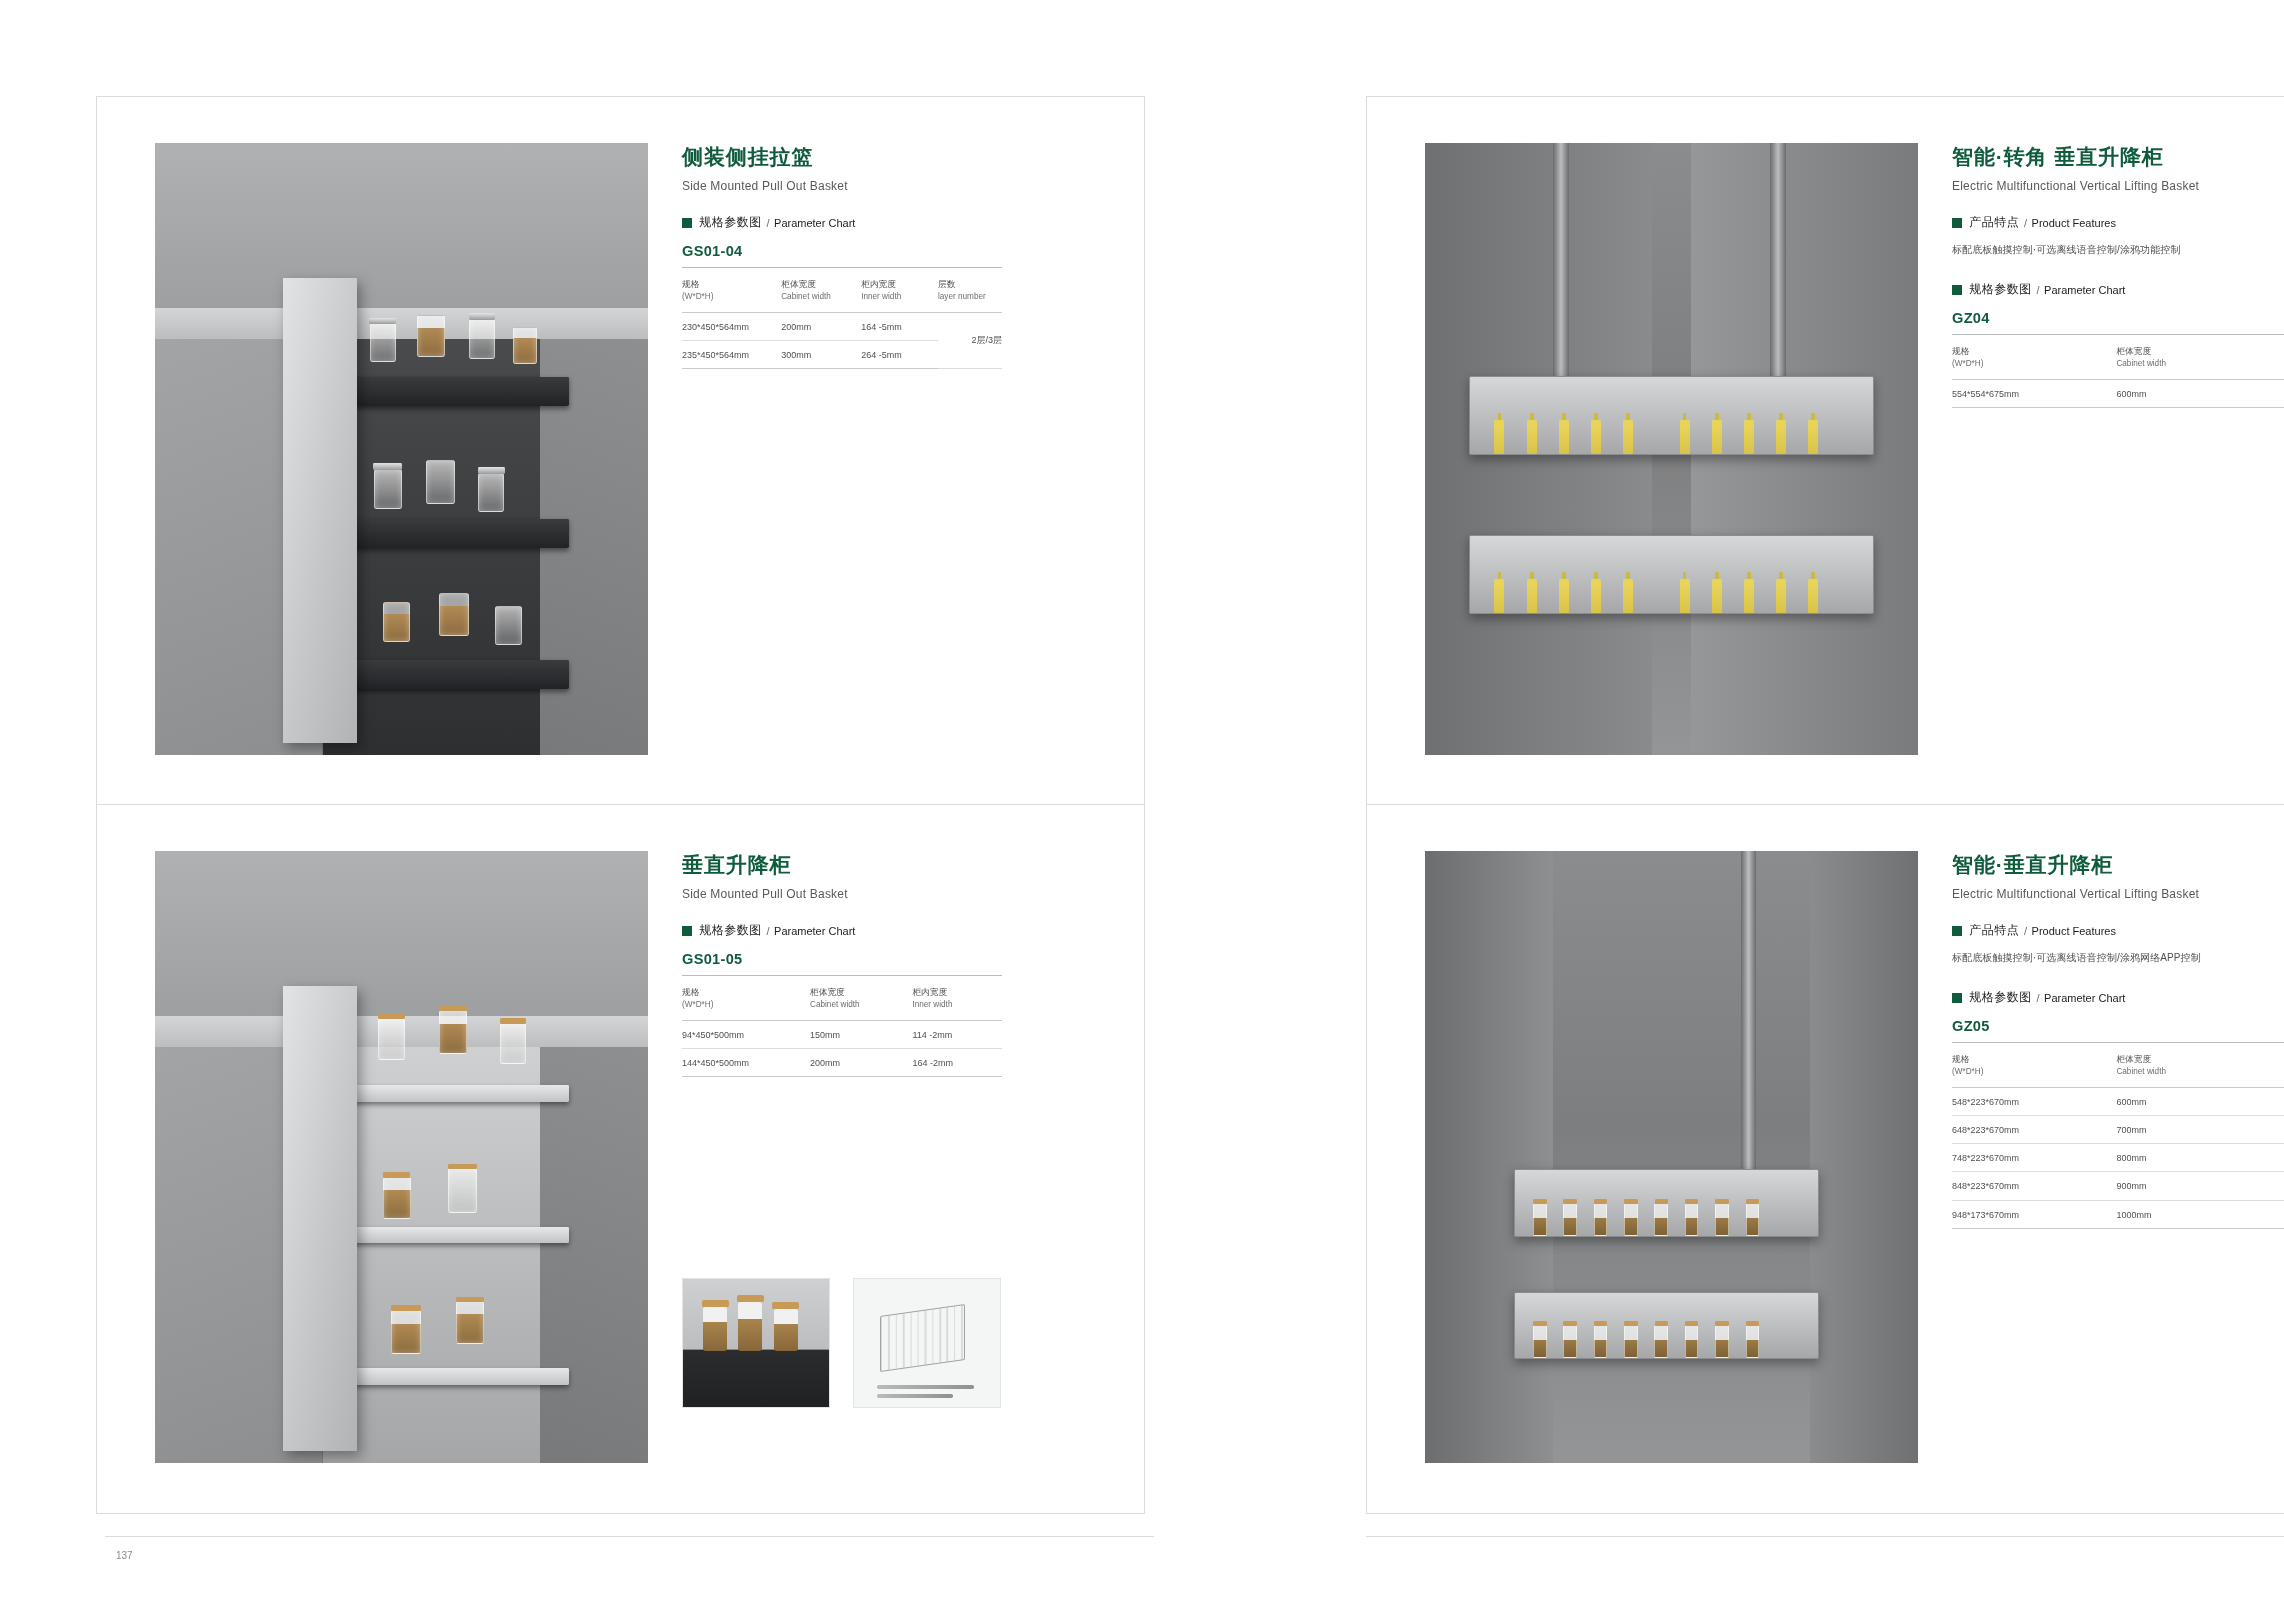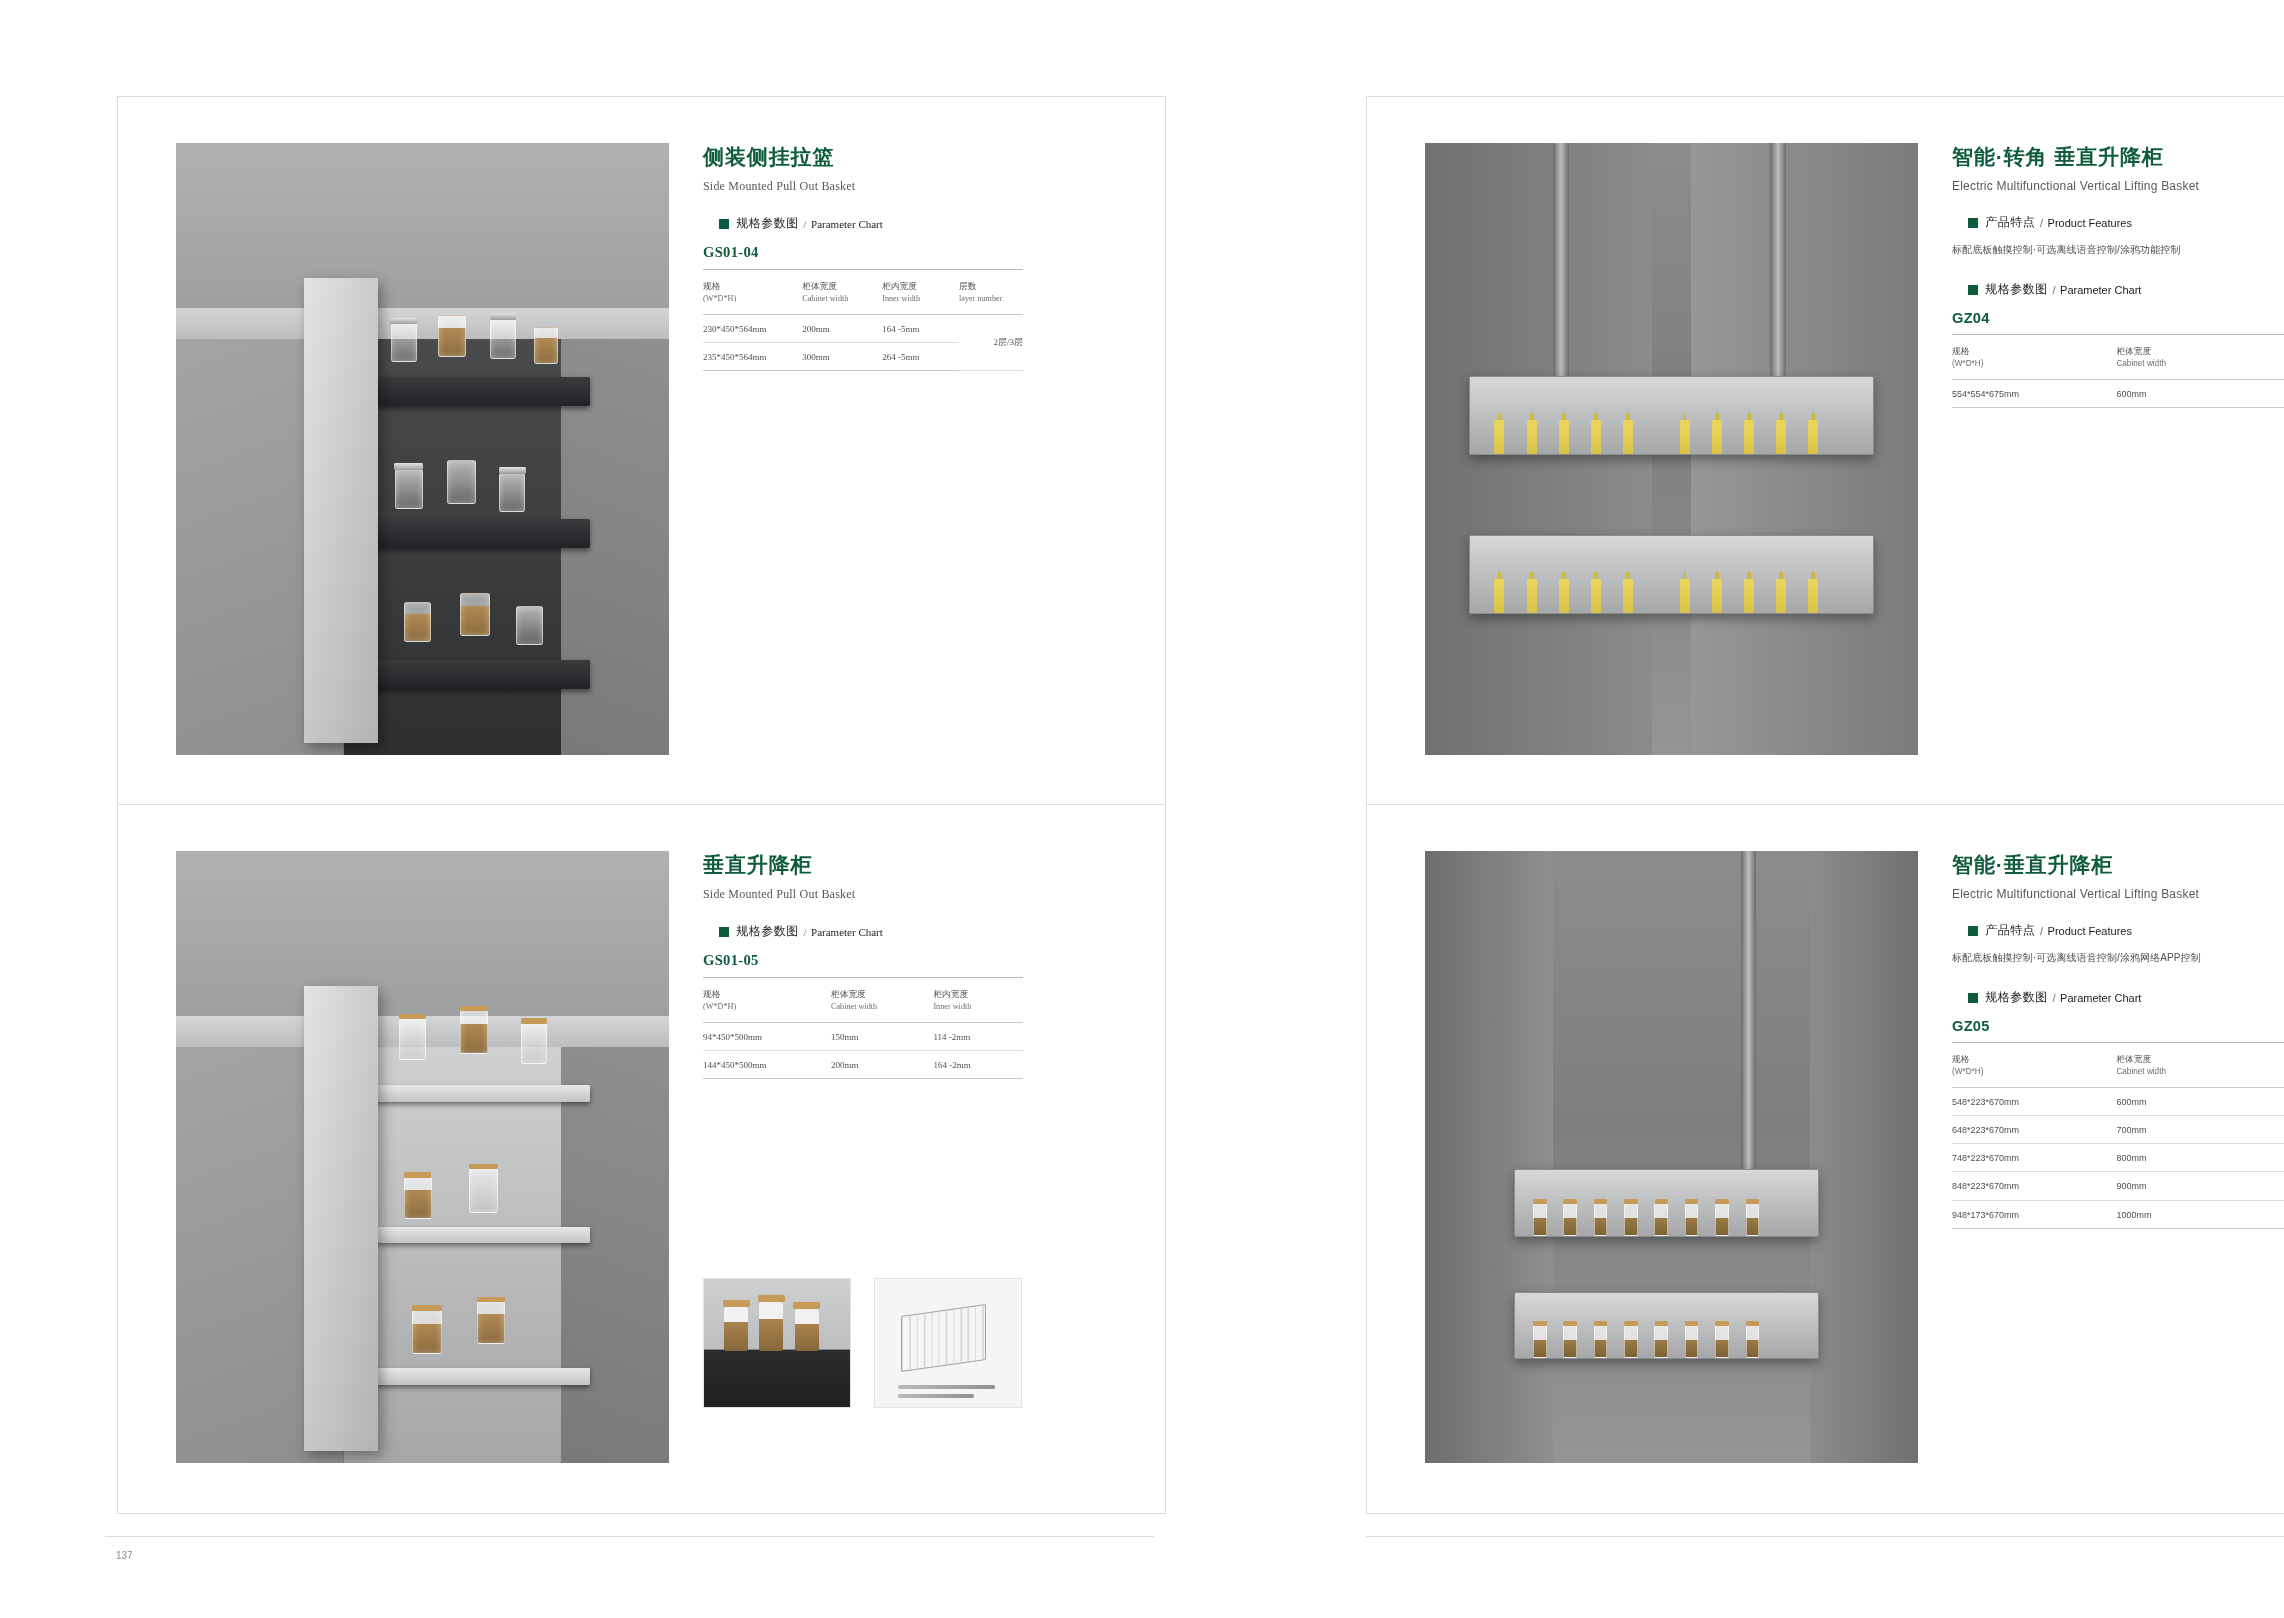--- a/index.html
+++ b/index.html
@@ -17,21 +17,21 @@
 
   
   .sheet {
     position: absolute;
     top: 96px;
     width: 1049px;
     height: 1418px;
     border: 1.4px solid #dcdcdc;
     background: #fff;
   }
-  .sheet-left  { left: 117px; font-family: Liberation Serif, serif; }
+  .sheet-left  { left: 96px; }
   .sheet-right { left: 1366px; }
 
   .halfrow {
     position: relative;
     width: 100%;
     height: 50%;
   }
   .halfrow.top { border-bottom: 1.4px solid #dcdcdc; }
 
   
@@ -177,21 +177,21 @@
     font-weight: 600;
   }
   .title-en {
     font-size: 12px;
     color: #58595b;
     margin: 0 0 21px 0;
     letter-spacing: 0.2px;
   }
   .sec-head {
     display: flex; align-items: center;
-    margin: 0 0 12px 16px;
+    margin: 0 0 12px 0;
   }
   .sq {
     width: 10px; height: 10px; background: #0f5c3c;
     margin-right: 7.3px; flex: none;
   }
   .sec-cn { font-size: 12px; color: #1d1d1f; letter-spacing: 0.5px; }
   .sec-sep { font-size: 11px; color: #6d6e70; margin: 0 4.6px; }
   .sec-en { font-size: 11px; color: #1d1d1f; }
 
   .feature-text {

